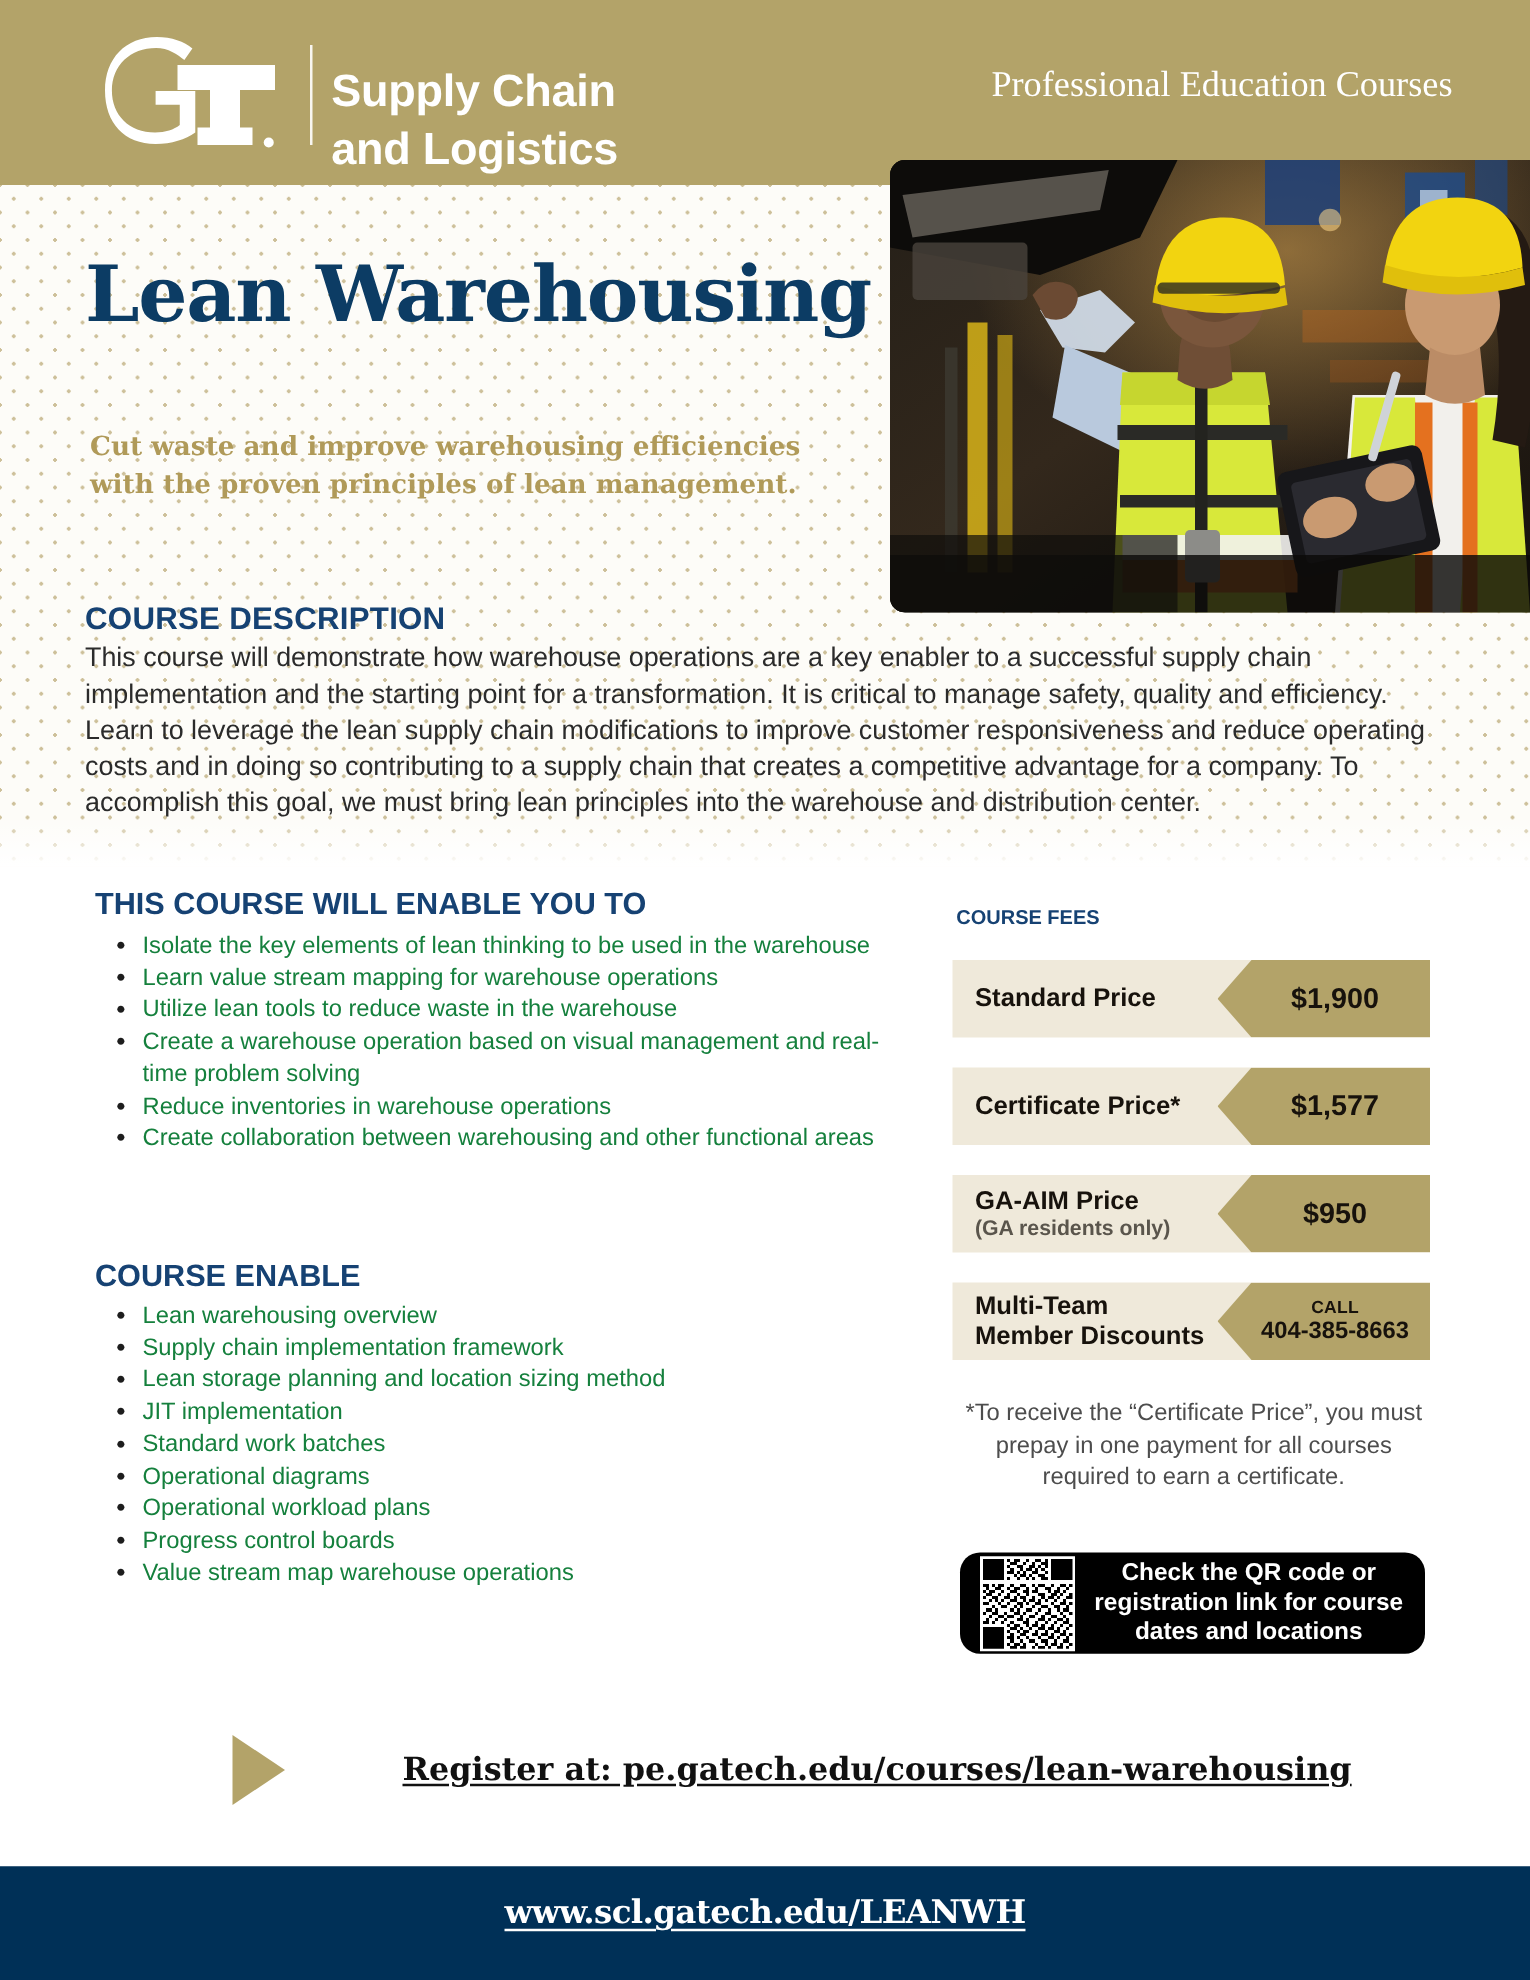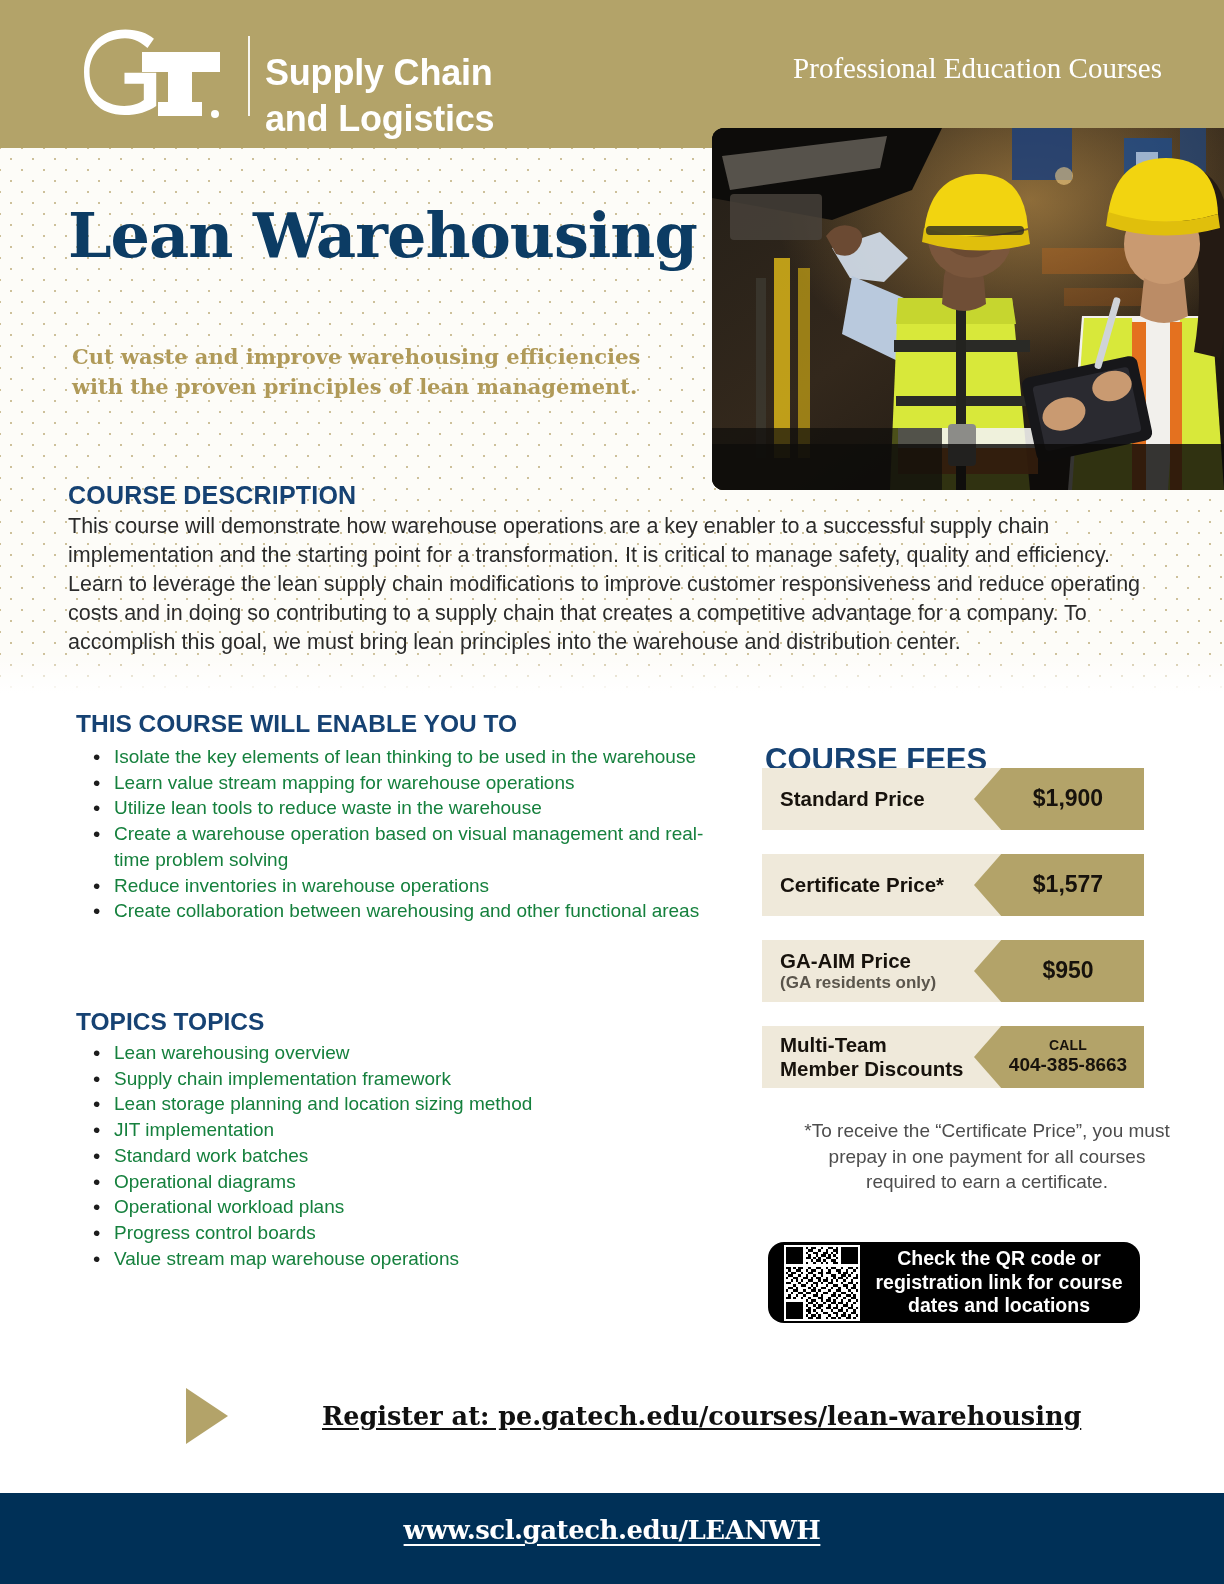--- a/index.html
+++ b/index.html
@@ -183,24 +183,23 @@
     left: -21px;
     top: -1px;
     font-size: 21px;
     color: #1d1d1d;
   }
 
   
   #fees-heading {
     position: absolute;
     left: 765px; top: 726px;
-    font-size: 31px;
+    font-size: 16px;
     font-weight: 700;
     color: #164273;
-    margin-top: 16px;
   }
   #fees-list {
     position: absolute;
     left: 762px; top: 768px;
     width: 382px;
   }
   .fee-row {
     position: relative;
     width: 382px;
     height: 62px;
@@ -265,21 +264,20 @@
     line-height: 1.15;
   }
   #fees-footnote {
     position: absolute;
     left: 772px; top: 1118px;
     width: 366px;
     text-align: center;
     font-size: 19px;
     line-height: 1.35;
     color: #4d4d4d;
-    margin-left: 32px;
   }
 
   
   #qr-block {
     position: absolute;
     left: 768px; top: 1242px;
     width: 372px;
     height: 81px;
     background: #000000;
     border-radius: 16px;
@@ -470,21 +468,21 @@
 <div id="enable-heading">THIS COURSE WILL ENABLE YOU TO</div>
 <ul id="enable-list">
   <li class="bullet-li">Isolate the key elements of lean thinking to be used in the warehouse</li>
   <li class="bullet-li">Learn value stream mapping for warehouse operations</li>
   <li class="bullet-li">Utilize lean tools to reduce waste in the warehouse</li>
   <li class="bullet-li">Create a warehouse operation based on visual management and real-time problem solving</li>
   <li class="bullet-li">Reduce inventories in warehouse operations</li>
   <li class="bullet-li">Create collaboration between warehousing and other functional areas</li>
 </ul>
 
-<div id="topics-heading">TOPICS TOPICS</div>
+<div id="topics-heading">COURSE ENABLE</div>
 <ul id="topics-list">
   <li class="bullet-li">Lean warehousing overview</li>
   <li class="bullet-li">Supply chain implementation framework</li>
   <li class="bullet-li">Lean storage planning and location sizing method</li>
   <li class="bullet-li">JIT implementation</li>
   <li class="bullet-li">Standard work batches</li>
   <li class="bullet-li">Operational diagrams</li>
   <li class="bullet-li">Operational workload plans</li>
   <li class="bullet-li">Progress control boards</li>
   <li class="bullet-li">Value stream map warehouse operations</li>

